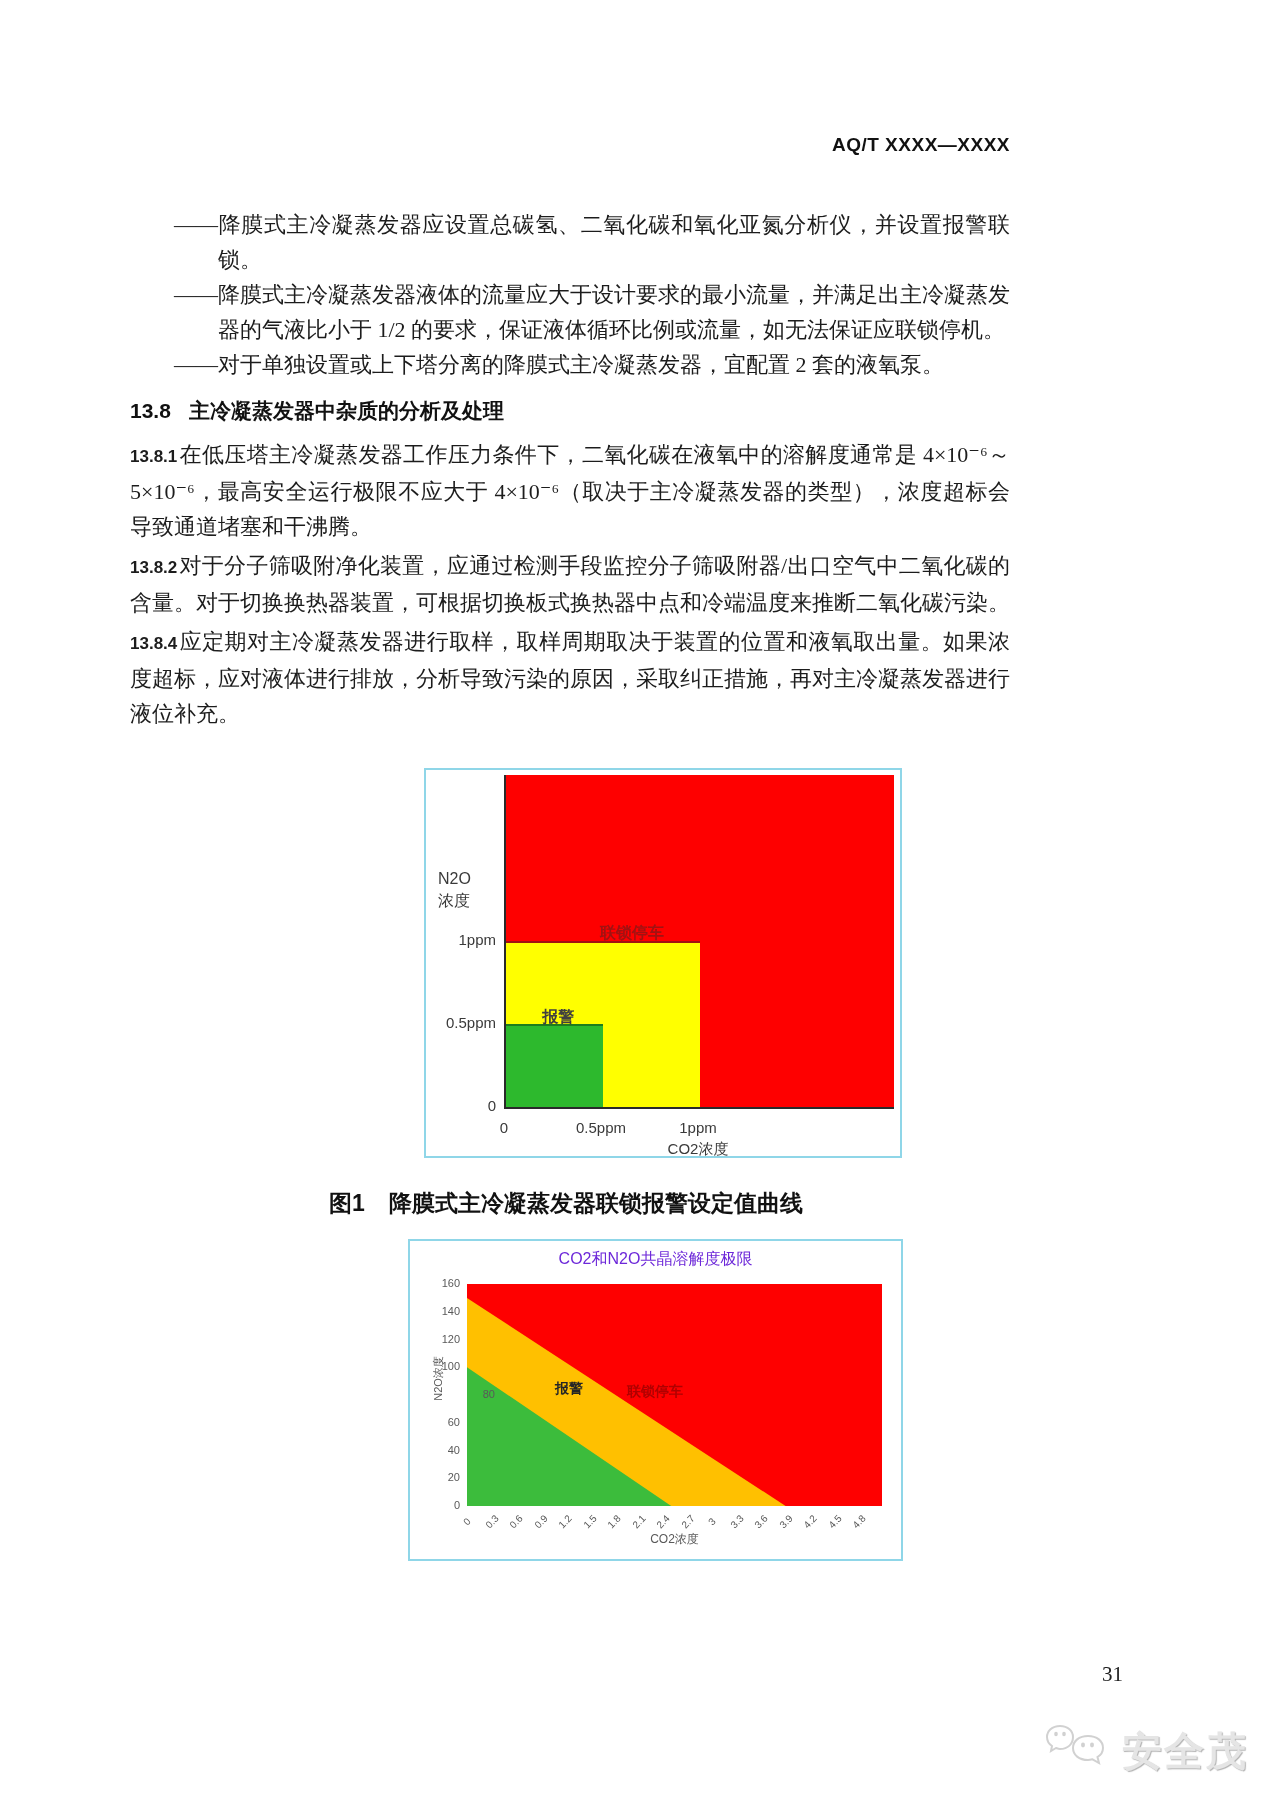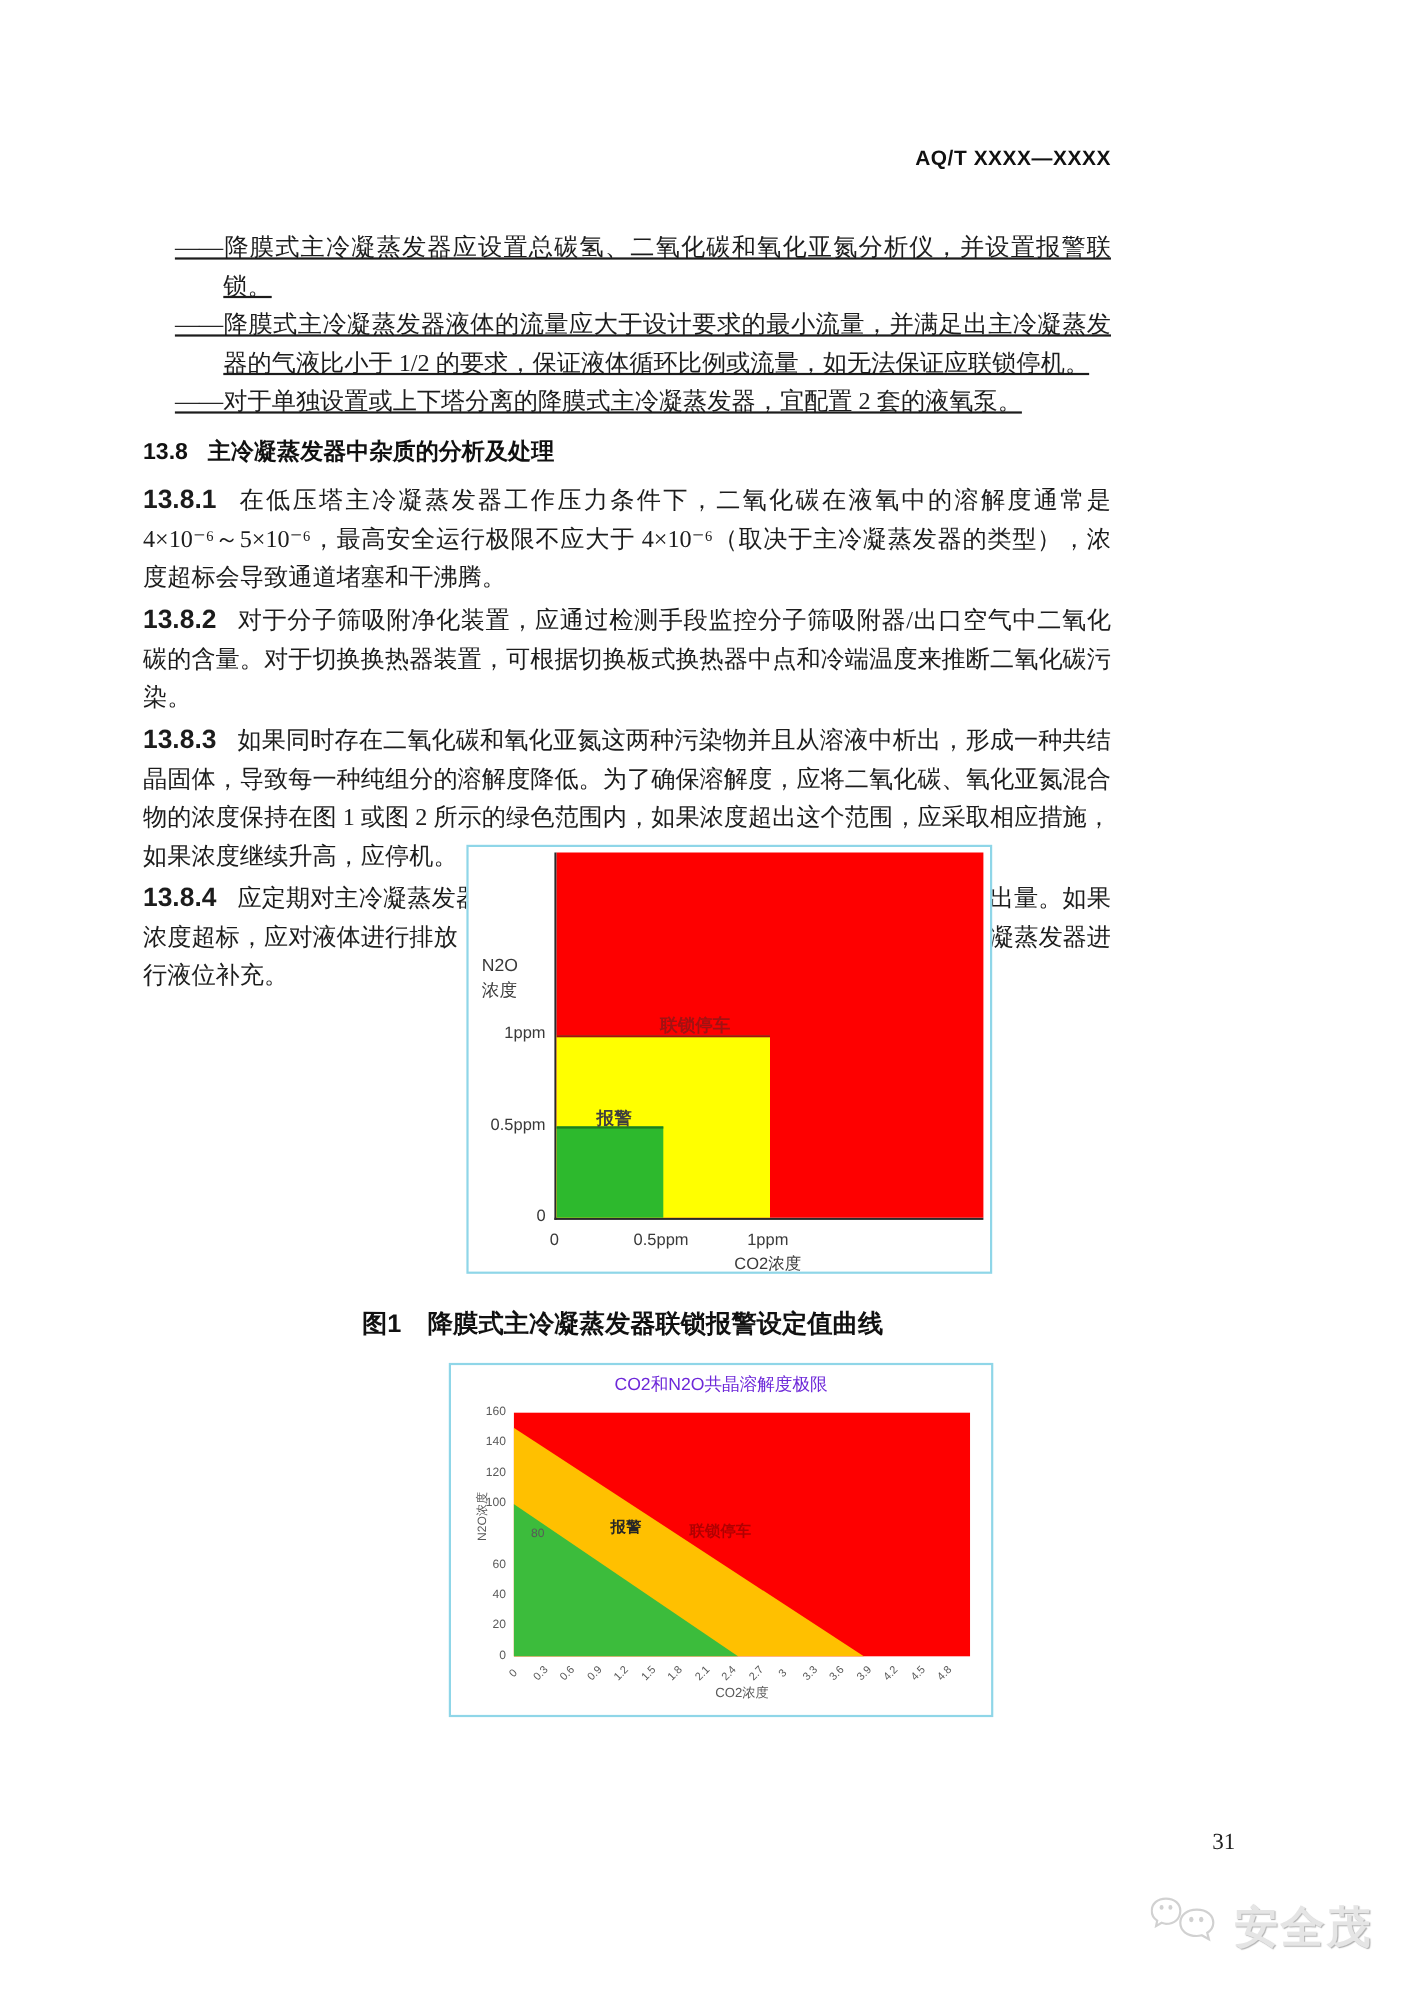--- a/index.html
+++ b/index.html
@@ -4,28 +4,28 @@
 <style>
   html,body{margin:0;padding:0;background:#ffffff;}
   .page{position:relative;width:1280px;height:1810px;background:#ffffff;overflow:hidden;
         font-family:"Liberation Serif","DejaVu Serif",serif;color:#1c1c1c;}
   
   .doc-code{position:absolute;top:134px;right:270px;font-family:"Liberation Sans",sans-serif;
             font-weight:bold;font-size:19px;letter-spacing:.5px;color:#111;}
   
   .text-col{position:absolute;left:130px;top:207px;width:880px;font-size:22px;line-height:35px;
             text-align:justify;}
-  .bullets{margin:0 0 0 29px;text-decoration:underline;}
+  .bullets{margin:0 0 0 44px;}
   .bullet{margin:0;padding-left:44px;text-indent:-44px;}
   .sec-heading{margin:12px 0 0 0;font-family:"Liberation Sans",sans-serif;font-weight:bold;
                font-size:21px;line-height:34px;color:#111;}
   .sec-heading .num{margin-right:18px;}
   .para{margin:4px 0 0 0;}
   .para.first{margin-top:9px;}
-  .pnum{font-family:"Liberation Sans",sans-serif;font-weight:bold;margin-right:19px;font-size:24px;}
+  .pnum{font-family:"Liberation Sans",sans-serif;font-weight:bold;margin-right:2px;font-size:17px;}
   
   .figbox{position:absolute;background:#fff;border:2px solid #8fd6e8;box-sizing:border-box;}
   #fig1-box{left:424px;top:768px;width:478px;height:390px;}
   #fig2-box{left:408px;top:1239px;width:495px;height:322px;}
   .f1-plot{position:absolute;left:78px;top:5px;width:388px;height:332px;background:#fff;
            border-left:2px solid #2a2a2a;border-bottom:2px solid #2a2a2a;box-sizing:content-box;}
   .f1-region{position:absolute;left:0;bottom:0;}
   .f1-region.r-alarm{border-top:2px solid #a11212;box-sizing:border-box;}
   .f1-region.r-normal{border-top:2px solid #1e7d1e;box-sizing:border-box;}
   .chart-label{position:absolute;font-family:"Liberation Sans",sans-serif;font-weight:bold;
@@ -72,21 +72,20 @@
 
   <div class="text-col">
     <div class="bullets">
       <p class="bullet">——降膜式主冷凝蒸发器应设置总碳氢、二氧化碳和氧化亚氮分析仪，并设置报警联锁。</p>
       <p class="bullet">——降膜式主冷凝蒸发器液体的流量应大于设计要求的最小流量，并满足出主冷凝蒸发器的气液比小于 1/2 的要求，保证液体循环比例或流量，如无法保证应联锁停机。</p>
       <p class="bullet">——对于单独设置或上下塔分离的降膜式主冷凝蒸发器，宜配置 2 套的液氧泵。</p>
     </div>
     <h2 class="sec-heading"><span class="num">13.8</span><span>主冷凝蒸发器中杂质的分析及处理</span></h2>
     <p class="para first"><b class="pnum">13.8.1</b><span>在低压塔主冷凝蒸发器工作压力条件下，二氧化碳在液氧中的溶解度通常是 4×10⁻⁶～5×10⁻⁶，最高安全运行极限不应大于 4×10⁻⁶（取决于主冷凝蒸发器的类型），浓度超标会导致通道堵塞和干沸腾。</span></p>
     <p class="para"><b class="pnum">13.8.2</b><span>对于分子筛吸附净化装置，应通过检测手段监控分子筛吸附器/出口空气中二氧化碳的含量。对于切换换热器装置，可根据切换板式换热器中点和冷端温度来推断二氧化碳污染。</span></p>
-    <p class="para"><b class="pnum">13.8.3</b><span>如果同时存在二氧化碳和氧化亚氮这两种污染物并且从溶液中析出，形成一种共结晶固体，导致每一种纯组分的溶解度降低。为了确保溶解度，应将二氧化碳、氧化亚氮混合物的浓度保持在图 1 或图 2 所示的绿色范围内，如果浓度超出这个范围，应采取相应措施，如果浓度继续升高，应停机。</span></p>
     <p class="para"><b class="pnum">13.8.4</b><span>应定期对主冷凝蒸发器进行取样，取样周期取决于装置的位置和液氧取出量。如果浓度超标，应对液体进行排放，分析导致污染的原因，采取纠正措施，再对主冷凝蒸发器进行液位补充。</span></p>
   </div>
 
   <div class="figbox" id="fig1-box">
     <div class="f1-ylabel">N2O<br>浓度</div>
     <div class="f1-plot" id="fig1-plot">
         <div class="f1-region r-trip" style="width: 100%; height: 100%; background: rgb(254, 0, 0);"></div>
         <div class="f1-region r-alarm" style="width: 50%; height: 50%; background: rgb(255, 255, 0);"></div>
         <div class="f1-region r-normal" style="width: 25%; height: 25%; background: rgb(45, 185, 45);"></div>
       </div>

